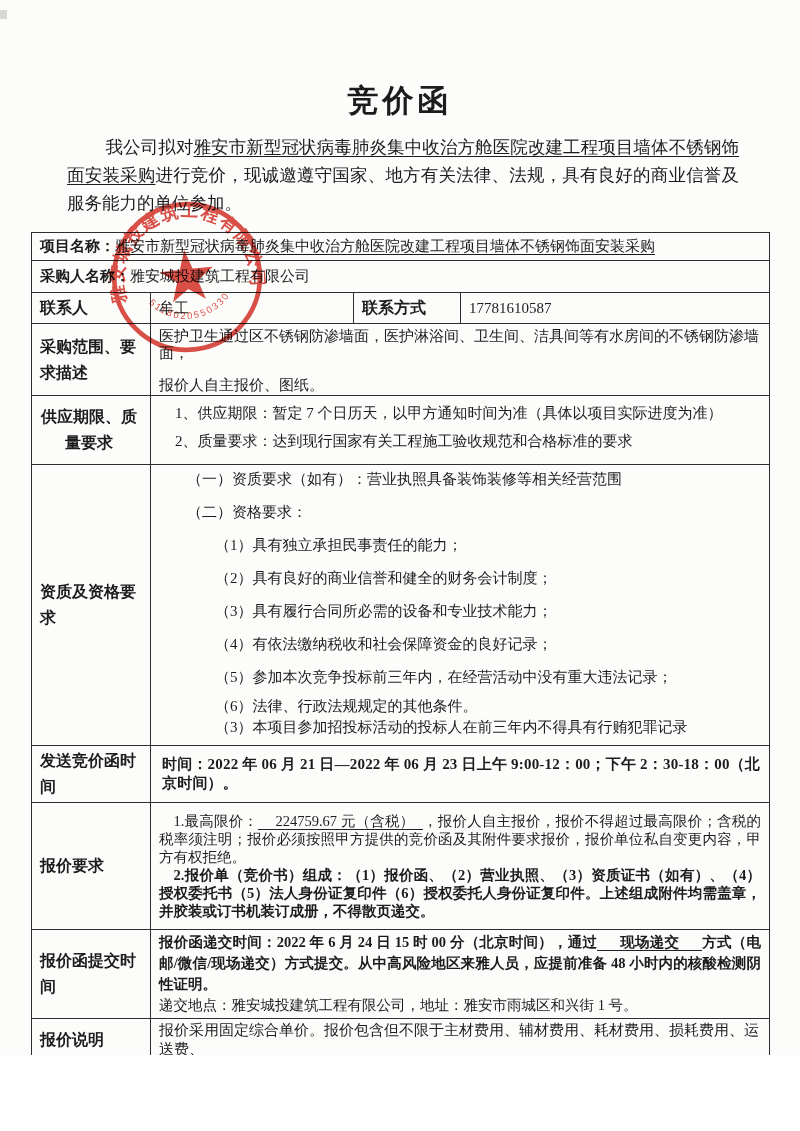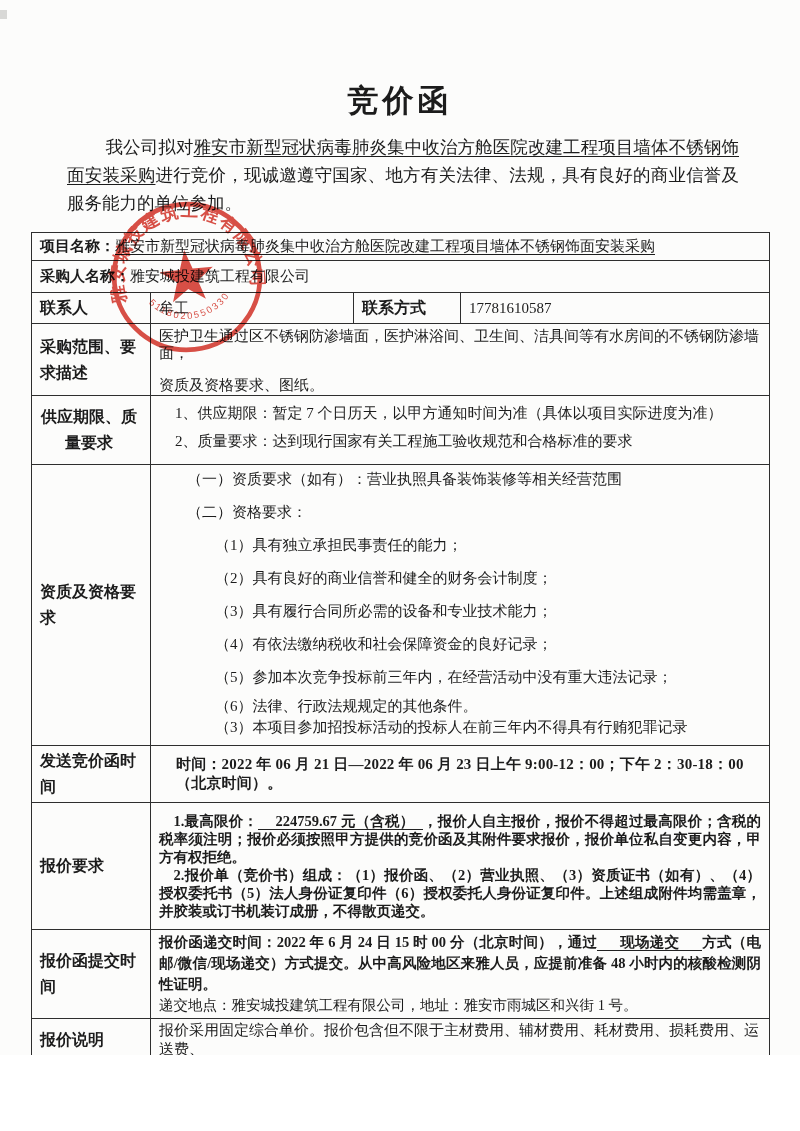--- a/index.html
+++ b/index.html
@@ -68,21 +68,20 @@
   .supply-line { line-height: 17px; margin: 5px 0 11px 16px; }
   .q-item { line-height: 16px; margin-bottom: 17px; padding-left: 28px; }
   .q-item.deep { padding-left: 56px; }
   .q-item.tight { margin-bottom: 5px; }
   .send-value { font-weight: bold; letter-spacing: 0.2px; }
   .para {
     font-size: 14.5px;
     line-height: 18px;
     text-align: justify;
     text-indent: 1em;
-    font-weight: bold;
   }
   .para.bold { font-weight: bold; }
   .submit-para {
     font-size: 14.5px;
     line-height: 21px;
     text-align: justify;
   }
   .submit-para.bold { font-weight: bold; }
   .blank {
     font-weight: bold;
@@ -154,21 +153,21 @@
       <td class="label-cell">联系人</td>
       <td>牟工</td>
       <td class="label-cell">联系方式</td>
       <td>17781610587</td>
     </tr>
 
     <tr style="height:68px">
       <td class="label-cell">采购范围、要求描述</td>
       <td colspan="3" class="content-cell">
         <div class="scope-line1">医护卫生通过区不锈钢防渗墙面，医护淋浴间、卫生间、洁具间等有水房间的不锈钢防渗墙面，</div>
-        <div class="line">资质及资格要求、图纸。</div>
+        <div class="line">报价人自主报价、图纸。</div>
       </td>
     </tr>
 
     <tr style="height:69px">
       <td class="label-cell" style="text-align:center; padding-left:4px">供应期限、质量要求</td>
       <td colspan="3" class="content-cell">
         <div class="supply-line">1、供应期限：暂定 7 个日历天，以甲方通知时间为准（具体以项目实际进度为准）</div>
         <div class="supply-line">2、质量要求：达到现行国家有关工程施工验收规范和合格标准的要求</div>
       </td>
     </tr>
@@ -183,21 +182,21 @@
         <div class="q-item deep">（3）具有履行合同所必需的设备和专业技术能力；</div>
         <div class="q-item deep">（4）有依法缴纳税收和社会保障资金的良好记录；</div>
         <div class="q-item deep tight" style="margin-bottom:13px">（5）参加本次竞争投标前三年内，在经营活动中没有重大违法记录；</div>
         <div class="q-item deep tight">（6）法律、行政法规规定的其他条件。</div>
         <div class="q-item deep tight">（3）本项目参加招投标活动的投标人在前三年内不得具有行贿犯罪记录</div>
       </td>
     </tr>
 
     <tr style="height:29px">
       <td class="label-cell">发送竞价函时间</td>
-      <td colspan="3" class="content-cell send-value" style="padding-left:25px">时间：2022 年 06 月 21 日—2022 年 06 月 23 日上午 9:00-12：00；下午 2：30-18：00（北京时间）。</td>
+      <td colspan="3" class="content-cell send-value" style="padding-left:11px">时间：2022 年 06 月 21 日—2022 年 06 月 23 日上午 9:00-12：00；下午 2：30-18：00（北京时间）。</td>
     </tr>
 
     <tr style="height:127px">
       <td class="label-cell">报价要求</td>
       <td colspan="3" class="content-cell">
         <div class="para"><span>1.最高限价：</span><span class="num-blank">224759.67 元（含税）</span><span>，报价人自主报价，报价不得超过最高限价；含税的税率须注明；报价必须按照甲方提供的竞价函及其附件要求报价，报价单位私自变更内容，甲方有权拒绝。</span></div>
         <div class="para bold">2.报价单（竞价书）组成：（1）报价函、（2）营业执照、（3）资质证书（如有）、（4）授权委托书（5）法人身份证复印件（6）授权委托人身份证复印件。上述组成附件均需盖章，并胶装或订书机装订成册，不得散页递交。</div>
       </td>
     </tr>
 

